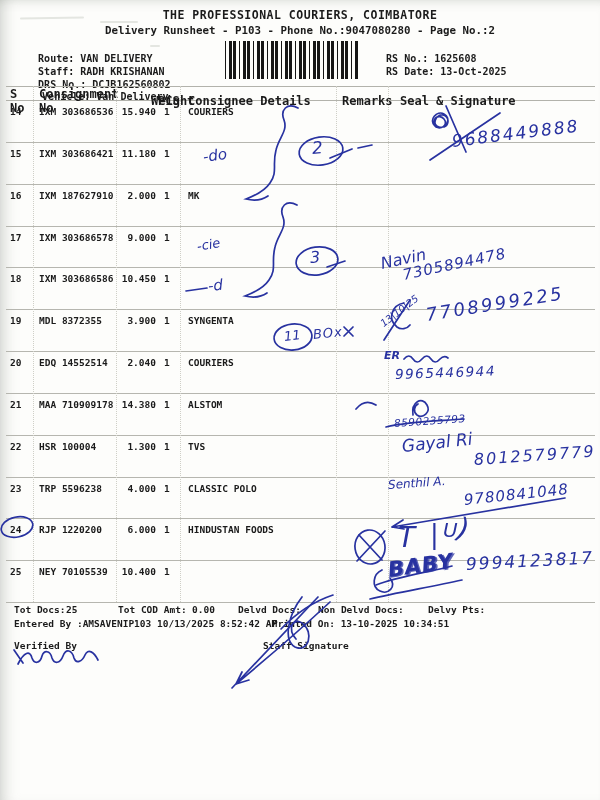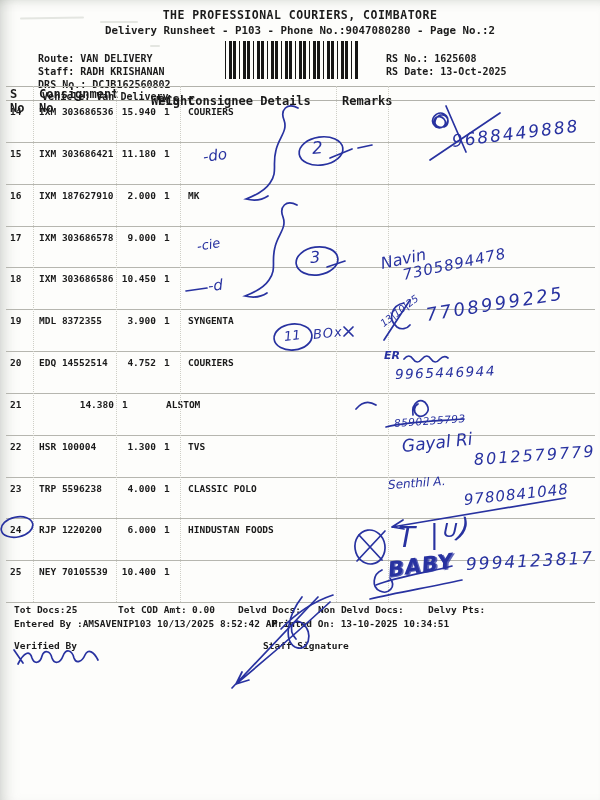--- a/index.html
+++ b/index.html
@@ -73,20 +73,21 @@
   </div>
 
   <div class="tbl">
     <div class="thead">
       <span class="c-sno">S No</span>
       <span class="c-con">Consignment No</span>
       <span style="padding-left:7px;margin-left:28px;">Weight</span>
       <span>PCS</span>
       <span class="c-det">Consignee Details</span>
       <span style="padding-left:6px;">Remarks</span>
+      <span style="padding-left:12px;">Seal &amp; Signature</span>
     </div>
 
   <div class="trow" style="">
       <span class="c-sno">14</span>
       <span class="c-con">IXM 303686536</span>
       <span class="c-wt">15.940</span>
       <span class="c-pcs">1</span>
       <span class="c-det">COURIERS</span>
       <span></span>
       <span></span>
@@ -132,28 +133,29 @@
       <span class="c-con">MDL 8372355</span>
       <span class="c-wt">3.900</span>
       <span class="c-pcs">1</span>
       <span class="c-det">SYNGENTA</span>
       <span></span>
       <span></span>
     </div>
       <div class="trow" style="">
       <span class="c-sno">20</span>
       <span class="c-con">EDQ 14552514</span>
-      <span class="c-wt">4.752</span>
+      <span class="c-wt">2.040</span>
       <span class="c-pcs">1</span>
       <span class="c-det">COURIERS</span>
       <span></span>
       <span></span>
     </div>
       <div class="trow" style="">
       <span class="c-sno">21</span>
+      <span class="c-con">MAA 710909178</span>
       <span class="c-wt">14.380</span>
       <span class="c-pcs">1</span>
       <span class="c-det">ALSTOM</span>
       <span></span>
       <span></span>
     </div>
       <div class="trow" style="">
       <span class="c-sno">22</span>
       <span class="c-con">HSR 100004</span>
       <span class="c-wt">1.300</span>

